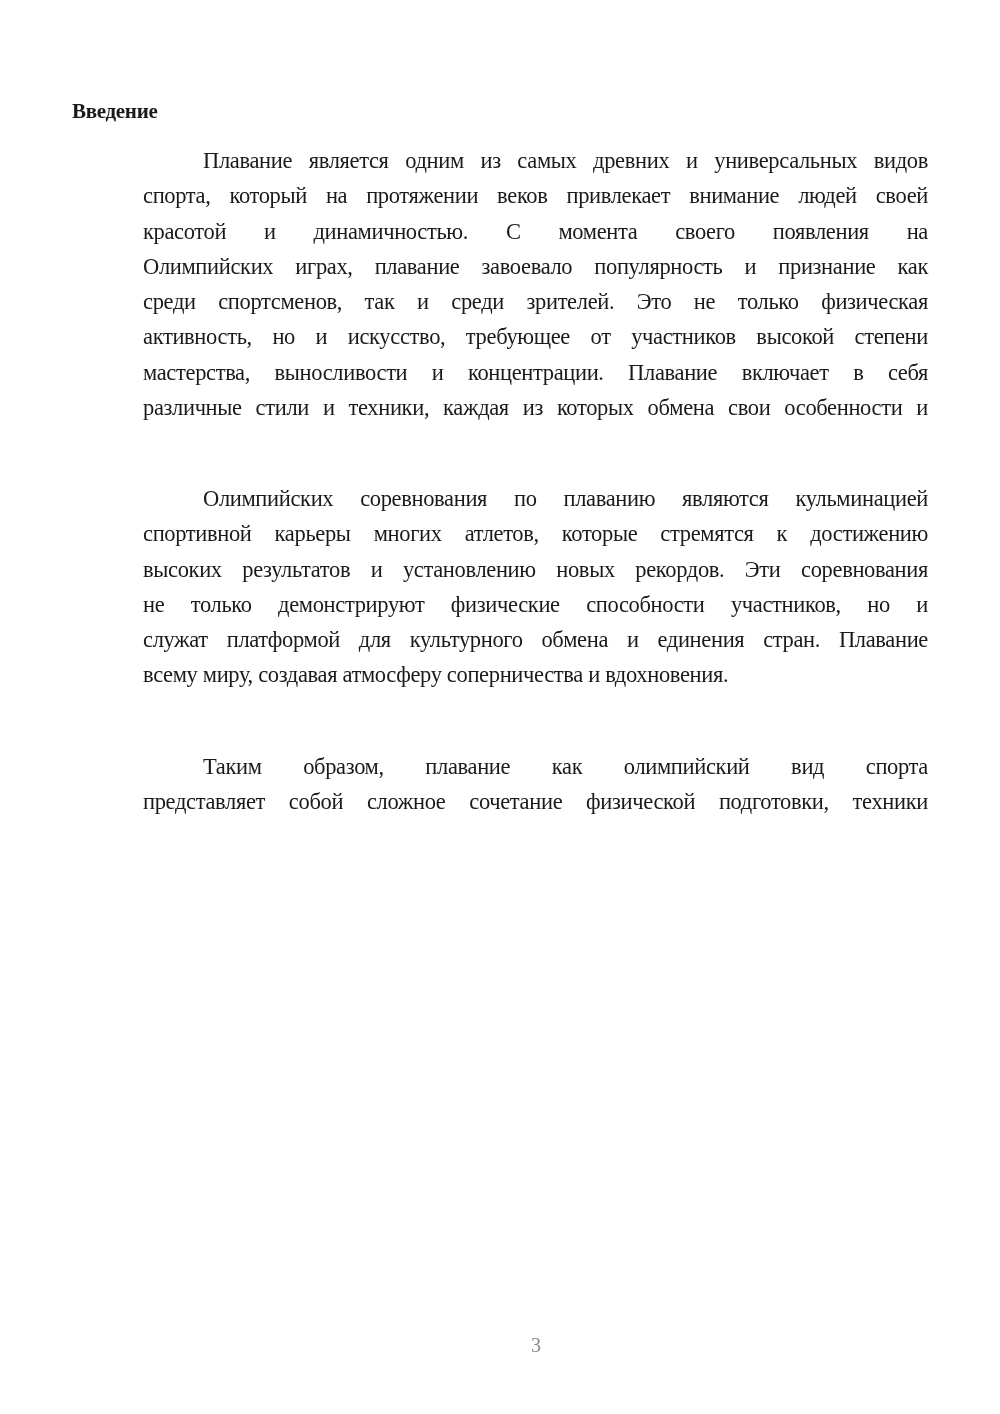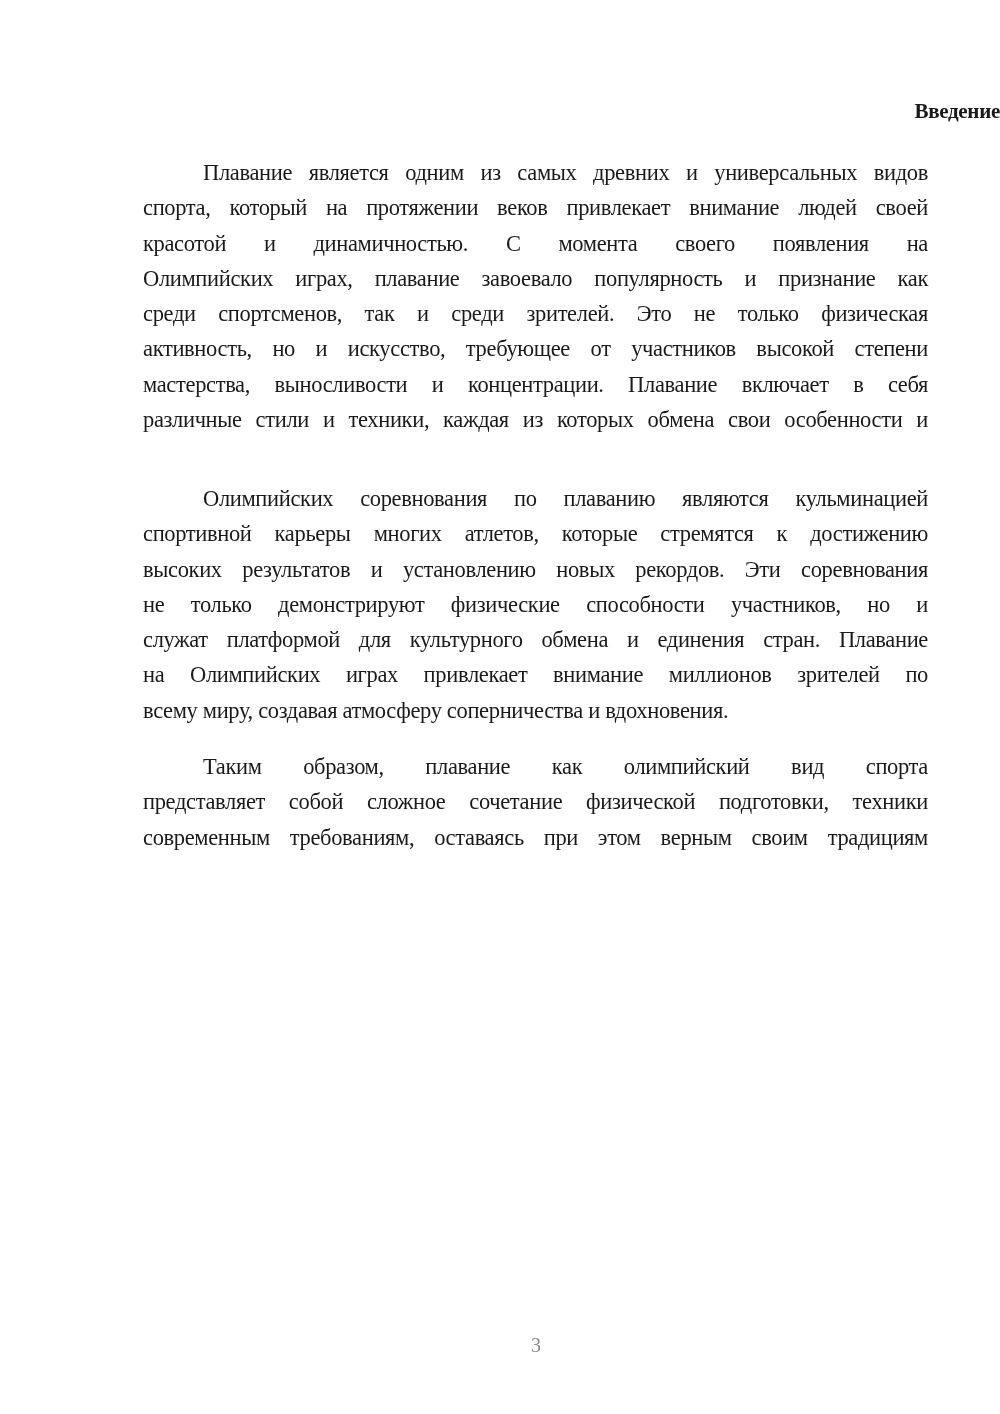--- a/index.html
+++ b/index.html
@@ -22,21 +22,21 @@
       height: 1414px;
       background: #ffffff;
     }
     .title {
       position: absolute;
       top: 98px;
       left: 0;
       width: 1000px;
       padding-left: 72px;
       box-sizing: border-box;
-      text-align: right;
+      text-align: left;
       font-weight: bold;
       font-size: 21px;
       line-height: 26px;
       letter-spacing: -0.3px;
     }
     .body-text {
       position: absolute;
       left: 143px;
       width: 785px;
       font-size: 22.5px;
@@ -45,21 +45,21 @@
     .line {
       display: block;
       height: 35.3px;
       line-height: 35.3px;
       white-space: nowrap;
       text-align: justify;
       text-align-last: justify;
     }
     .line.first { text-indent: 60px; }
     .line.last { text-align-last: left; }
-    #para-1 { top: 143px; margin-top: 12px; }
+    #para-1 { top: 143px; }
     #para-2 { top: 481px; }
     #para-3 { top: 749px; }
     .page-number {
       position: absolute;
       top: 1334px;
       left: 0;
       width: 1000px;
       padding-left: 72px;
       box-sizing: border-box;
       text-align: center;
@@ -84,25 +84,23 @@
     <span class="line">мастерства, выносливости и концентрации. Плавание включает в себя</span>
     <span class="line">различные стили и техники, каждая из которых обмена свои особенности и</span>
   </div>
 
   <div class="body-text" id="para-2">
     <span class="line first">Олимпийских соревнования по плаванию являются кульминацией</span>
     <span class="line">спортивной карьеры многих атлетов, которые стремятся к достижению</span>
     <span class="line">высоких результатов и установлению новых рекордов. Эти соревнования</span>
     <span class="line">не только демонстрируют физические способности участников, но и</span>
     <span class="line">служат платформой для культурного обмена и единения стран. Плавание</span>
-    <span class="line">на Олимпийских играх привлекает внимание миллионов зрителей по</span>
     <span class="line last">всему миру, создавая атмосферу соперничества и вдохновения.</span>
   </div>
 
   <div class="body-text" id="para-3">
     <span class="line first">Таким образом, плавание как олимпийский вид спорта</span>
     <span class="line">представляет собой сложное сочетание физической подготовки, техники</span>
-    <span class="line">современным требованиям, оставаясь при этом верным своим традициям</span>
   </div>
 
   <div class="page-number">3</div>
 
 </div>
 
 </body></html>

